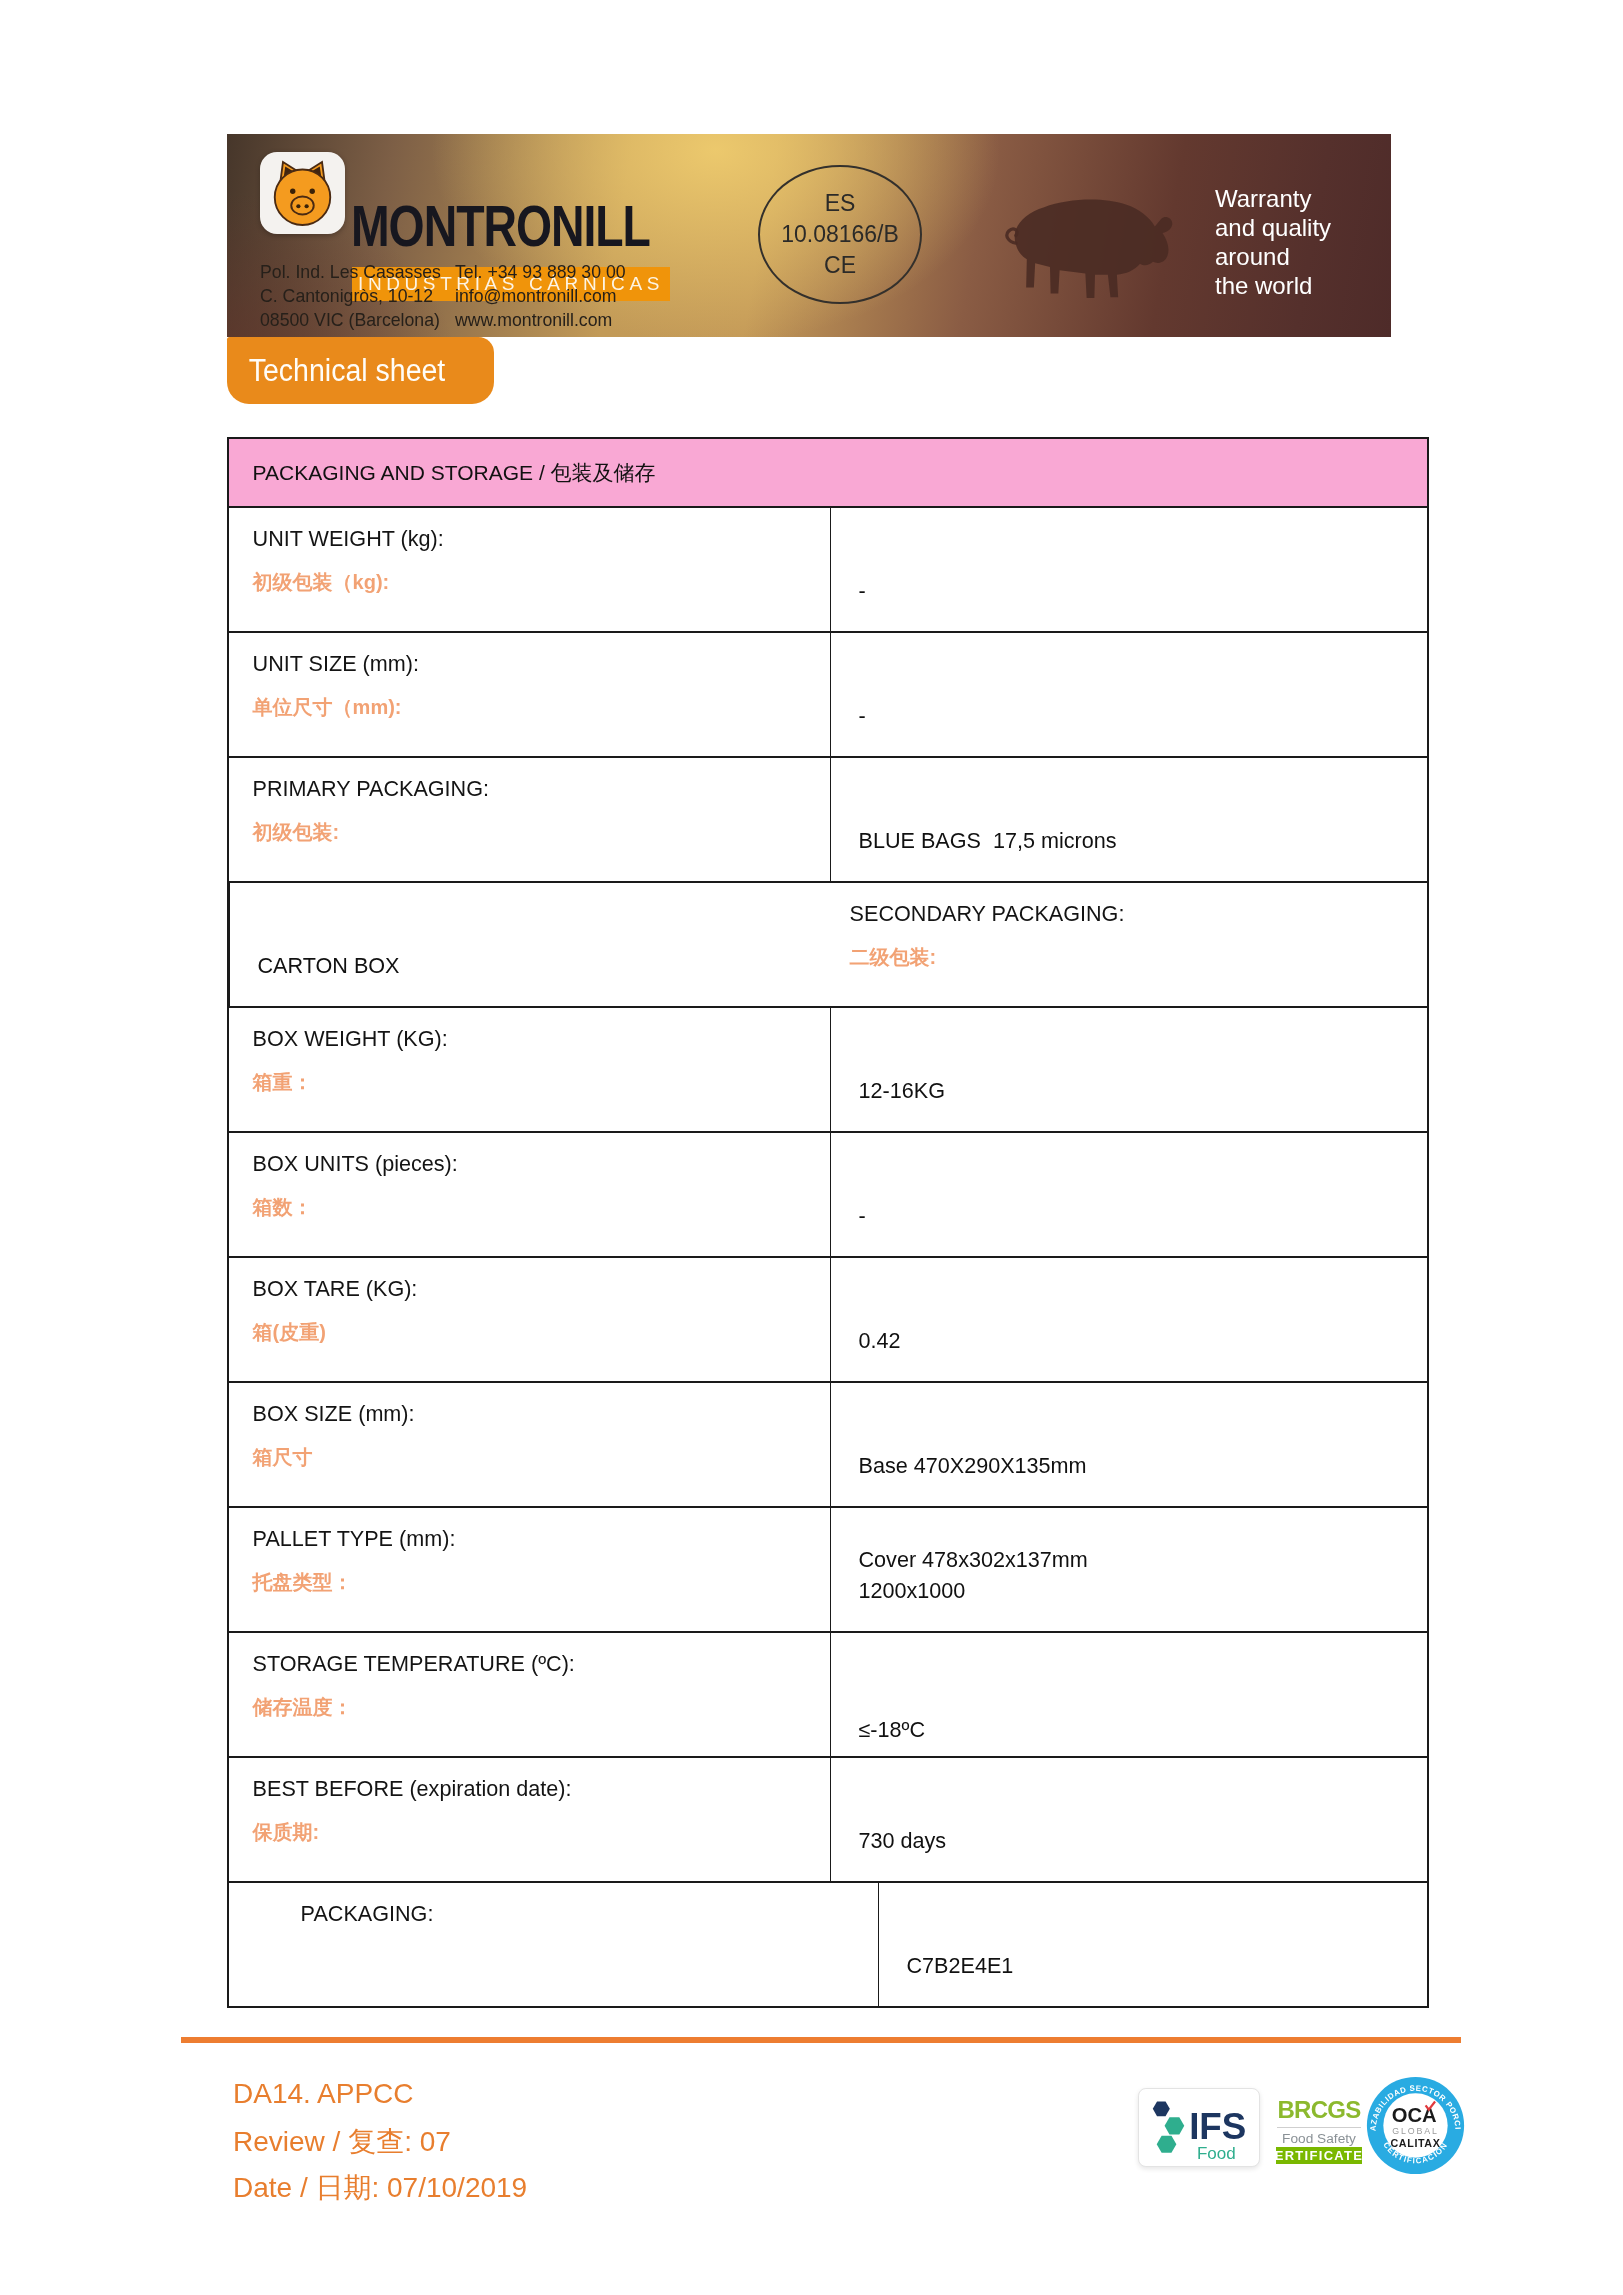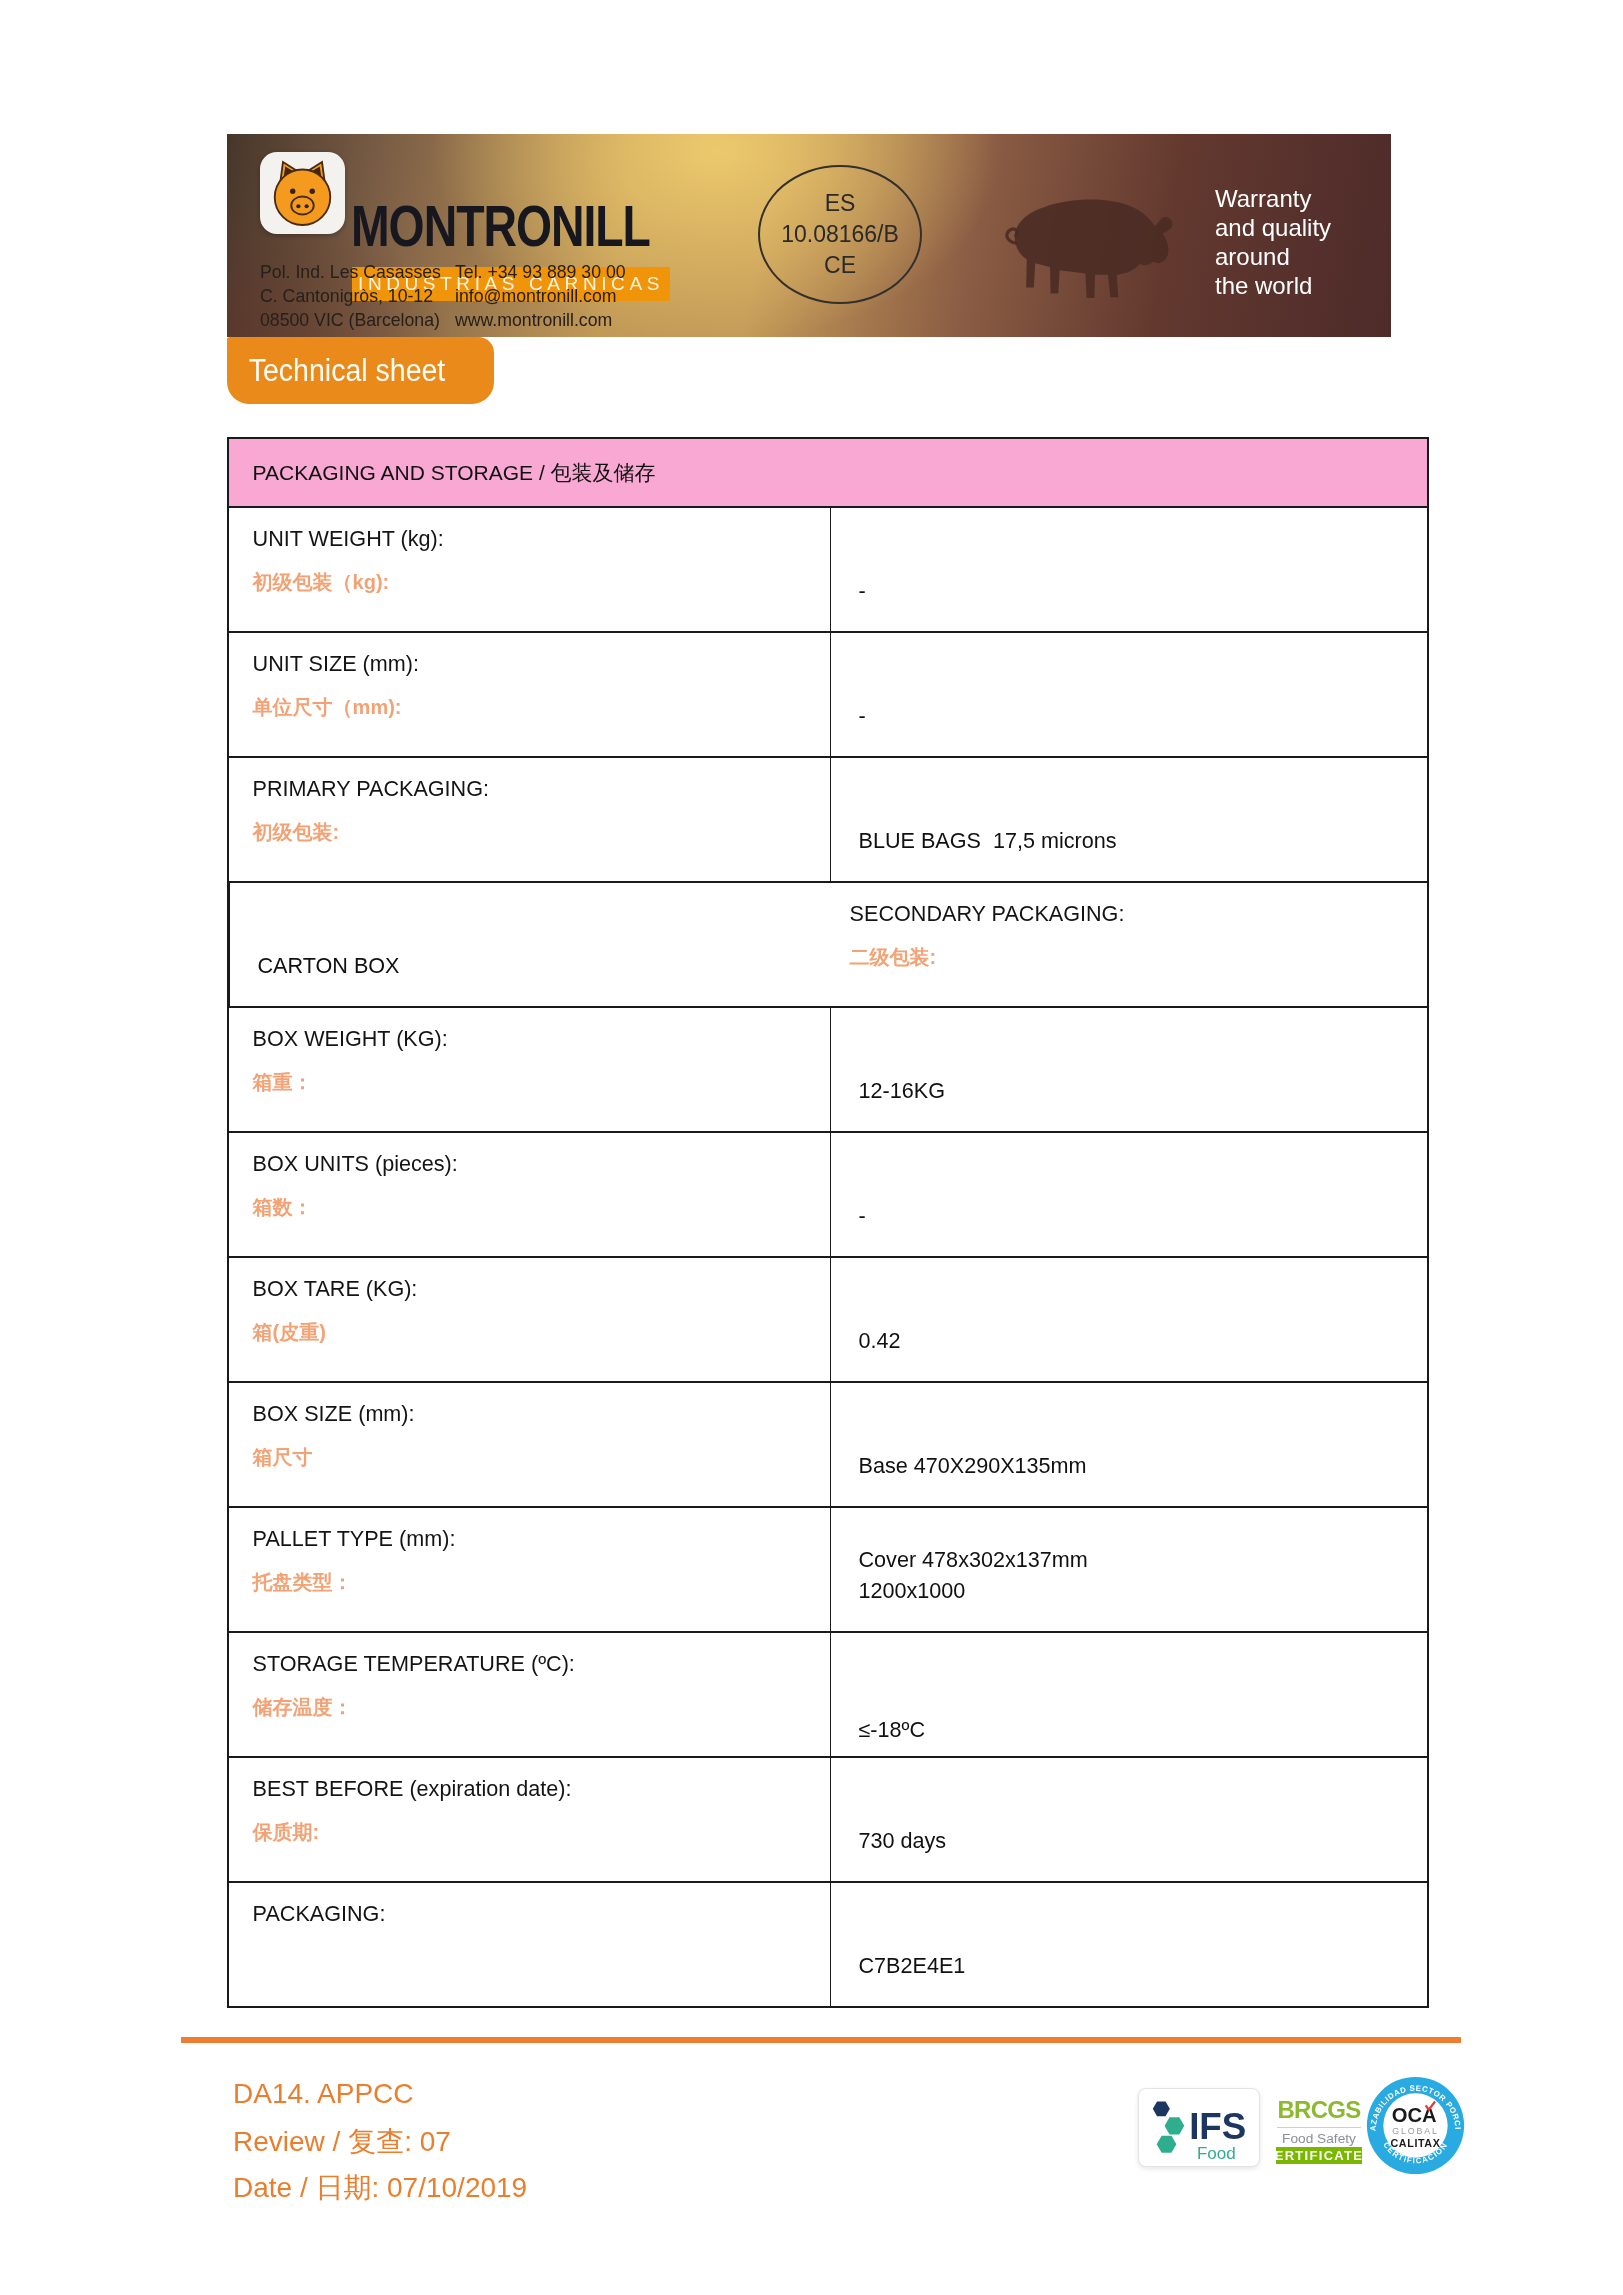--- a/index.html
+++ b/index.html
@@ -33,21 +33,21 @@
   
   .tab{position:absolute;left:227px;top:337px;width:267px;height:67px;background:#e98a1b;
     border-radius:2.6px 15.7px 22px 22px;display:flex;align-items:center;}
   .tab span{color:#fffdf8;font-size:31px;padding-left:23.6px;transform:scaleX(.92);transform-origin:left center;white-space:nowrap;}
 
   
   .sheet{position:absolute;left:227px;top:437px;width:1198px;border:2px solid #1a1a1a;background:#fff;}
   .sheet-title{height:67px;background:#f9a8d4;border-bottom:2px solid #1a1a1a;
     display:flex;align-items:center;padding-left:23.6px;font-size:21px;font-weight:normal;color:#111;}
   .trow{display:flex;height:123px;border-bottom:2px solid #1a1a1a;}
-  .trow:last-child{border-bottom:none;}
+  .trow:last-child{border-bottom:none;padding-left:48px;}
   .cell{box-sizing:border-box;}
   .cell.label{width:601px;padding:18.3px 15.7px 0 23.6px;}
   .cell.value{flex:1;border-left:1.3px solid #1a1a1a;padding:18.3px 15.7px 0 27.5px;
     font-size:21.6px;color:#111;white-space:pre-wrap;}
   .cell.value.vmid{padding-top:32px;}
   .cell.value .l2{margin-top:15.7px;}
   .lab-en{font-size:21.6px;color:#141414;}
   .lab-cn{margin-top:17px;font-size:20px;font-weight:bold;color:#f2a274;}
 
   

